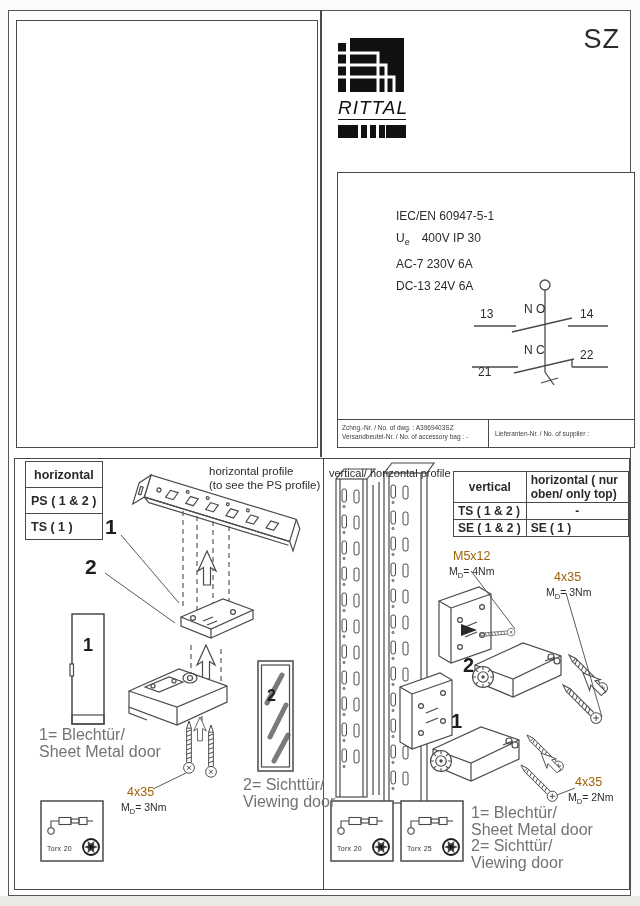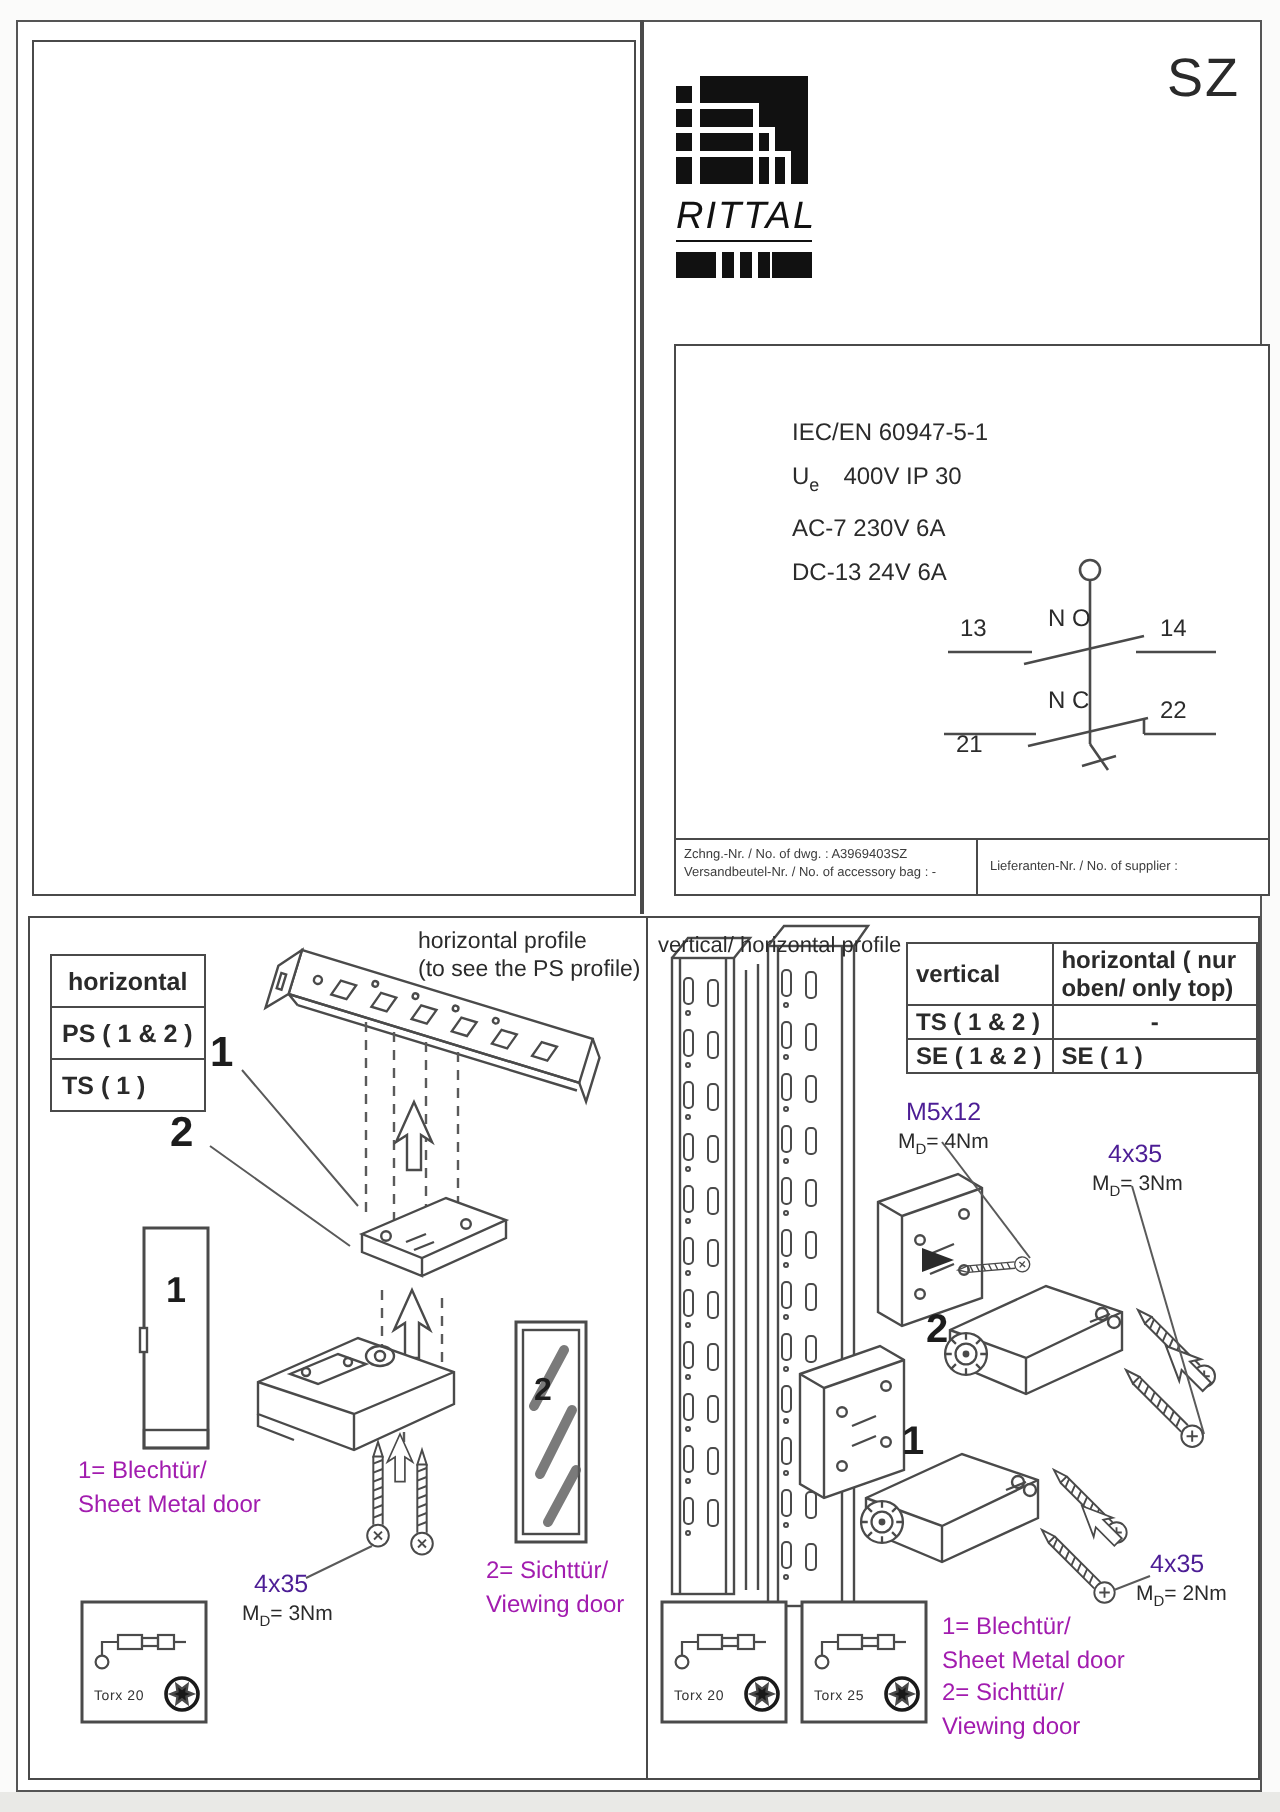--- a/index.html
+++ b/index.html
@@ -32,22 +32,22 @@
   .ltable{border-collapse:collapse;font-size:12.5px;font-weight:700;color:#2a2a2a;}
   .ltable td{border:1.4px solid #4a4a4a;background:#fff;height:25px;padding:0 5px;white-space:nowrap;}
   .ltable .hd{text-align:center;padding:0 8px;}
   .rtable{border-collapse:collapse;font-size:12px;font-weight:700;color:#2a2a2a;}
   .rtable td{border:1.4px solid #4a4a4a;background:#fff;padding:1px 4px;vertical-align:middle;white-space:nowrap;}
   .rtable .c2{width:104px;white-space:normal;line-height:14px;}
   .rtable .dash{text-align:center;}
   .note{font-size:11.5px;line-height:14px;color:#2b2b2b;white-space:nowrap;}
   .callout{font-size:21px;font-weight:700;color:#1d1d1d;line-height:20px;}
   .doornum{font-weight:700;color:#1d1d1d;}
-  .legend{font-size:12px;line-height:16.5px;color:#a21caf;white-space:nowrap;}
-  .screwlbl{font-size:12.5px;color:#4c1d95;white-space:nowrap;}
+  .legend{font-size:16px;line-height:16.5px;color:#737373;white-space:nowrap;}
+  .screwlbl{font-size:12.5px;color:#a16207;white-space:nowrap;}
   .torque{font-size:10.5px;color:#2b2b2b;white-space:nowrap;}
   .torque sub{font-size:7.5px;}
   .torxlbl{font-size:7px;color:#333;letter-spacing:0.3px;}
   .page-shadow{left:0;top:896px;width:640px;height:10px;background:#e9e9e6;}
 </style>
 </head>
 <body>
 
 <svg width="0" height="0" style="position:absolute">
   <defs>
@@ -307,21 +307,21 @@
       <use href="#screwV" transform="translate(204,276) rotate(-45) scale(0.85)"></use>
       <use href="#screwV" transform="translate(198,306) rotate(-45) scale(0.85)"></use>
       <use href="#harrow" transform="translate(218,294) rotate(-45) scale(0.75)"></use>
       <path d="M252,329 L234,336" stroke="#5a5a5a" stroke-width="1"></path>
 
       <use href="#torxbox" transform="translate(8,342)"></use>
       <use href="#torxbox" transform="translate(78,342)"></use>
     </g>
   </svg>
 
-  <table class="abs ltable" style="left:10px;top:18px;">
+  <table class="abs ltable" style="left:10px;top:2px;">
     <tbody>
         <tr>
           <td class="hd">horizontal</td>
         </tr>
     <tr>
           <td>PS ( 1 &amp; 2 )</td>
         </tr>
     <tr>
           <td>TS ( 1 )</td>
         </tr>
@@ -354,21 +354,21 @@
     <div>Viewing door</div>
   </div>
 
   <div class="abs torxlbl" style="left:32px;top:386px;">Torx 20</div>
 
   <div class="abs note" style="left:314px;top:7px;font-size:11px;">vertical/ horizontal profile</div>
 
   <table class="abs rtable" style="left:438px;top:12px;">
     <tbody>
         <tr>
-      <td style="width:64px;">vertical</td>
+      <td style="width:64px;text-align:center;">vertical</td>
       <td class="c2"><span>horizontal ( nur</span> <span>oben/ only top)</span></td>
     </tr>
     <tr>
       <td>TS ( 1 &amp; 2 )</td>
       <td class="dash">-</td>
     </tr>
     <tr>
       <td>SE ( 1 &amp; 2 )</td>
       <td>SE ( 1 )</td>
     </tr>

